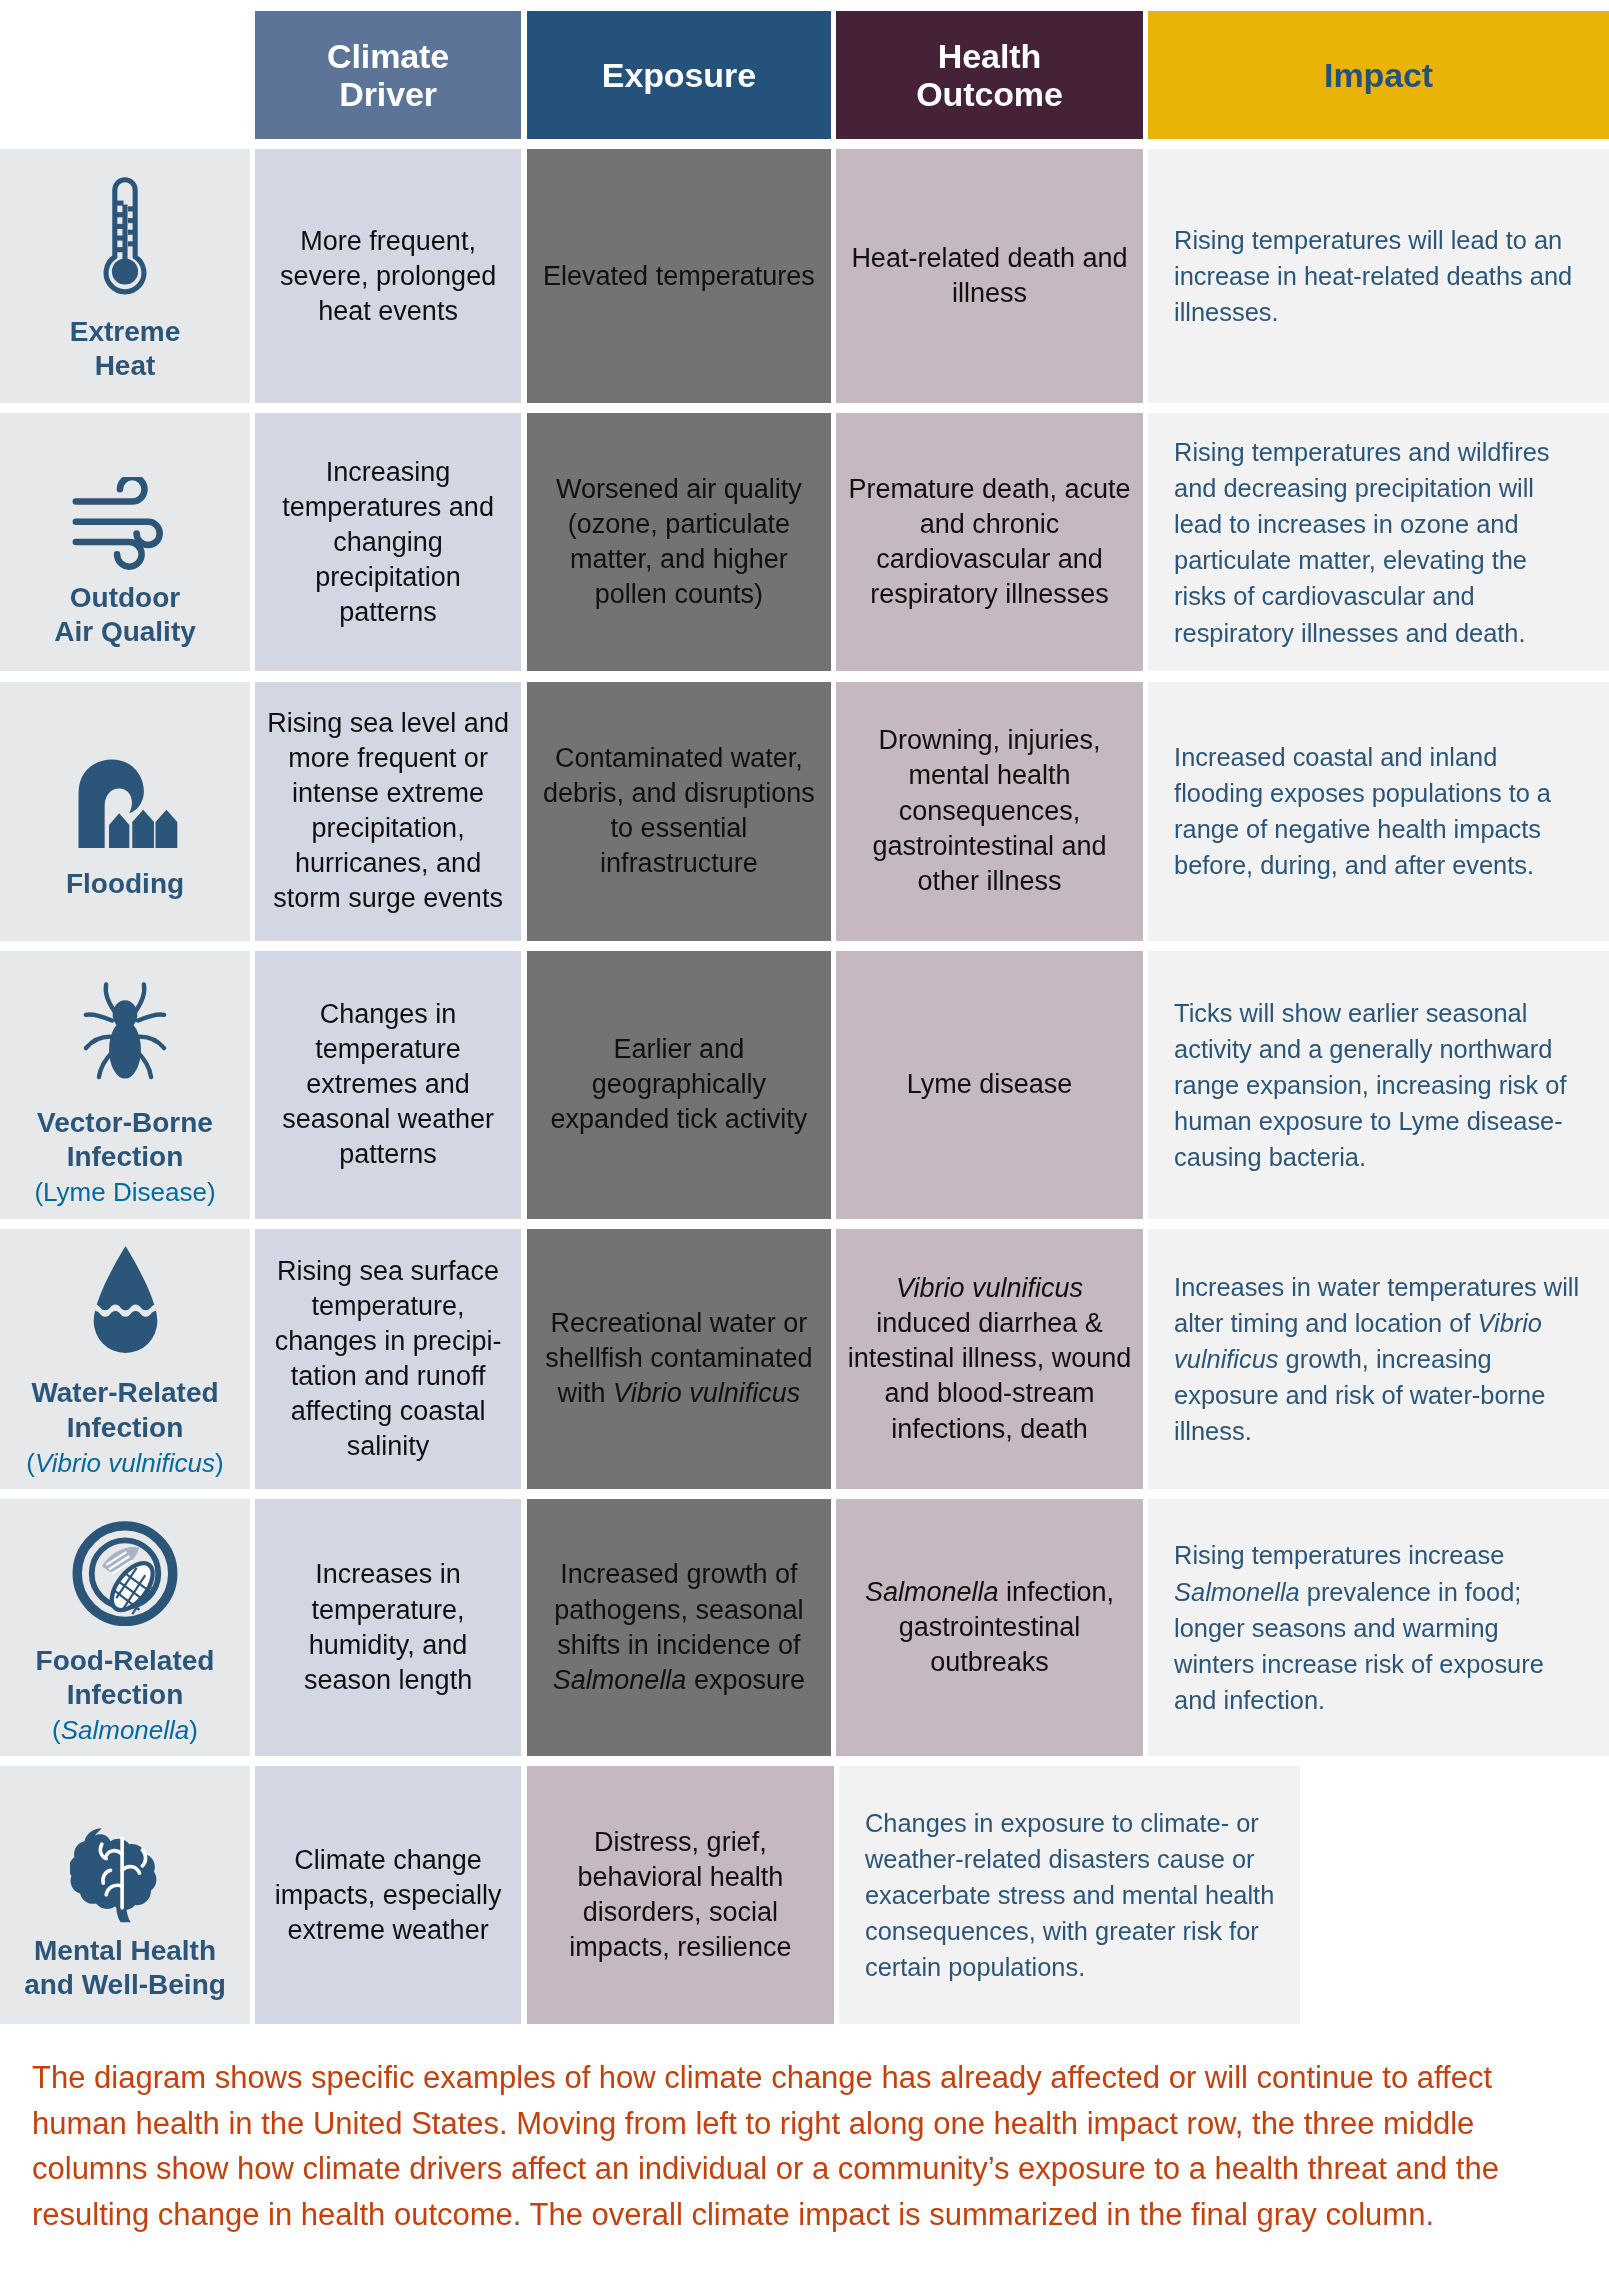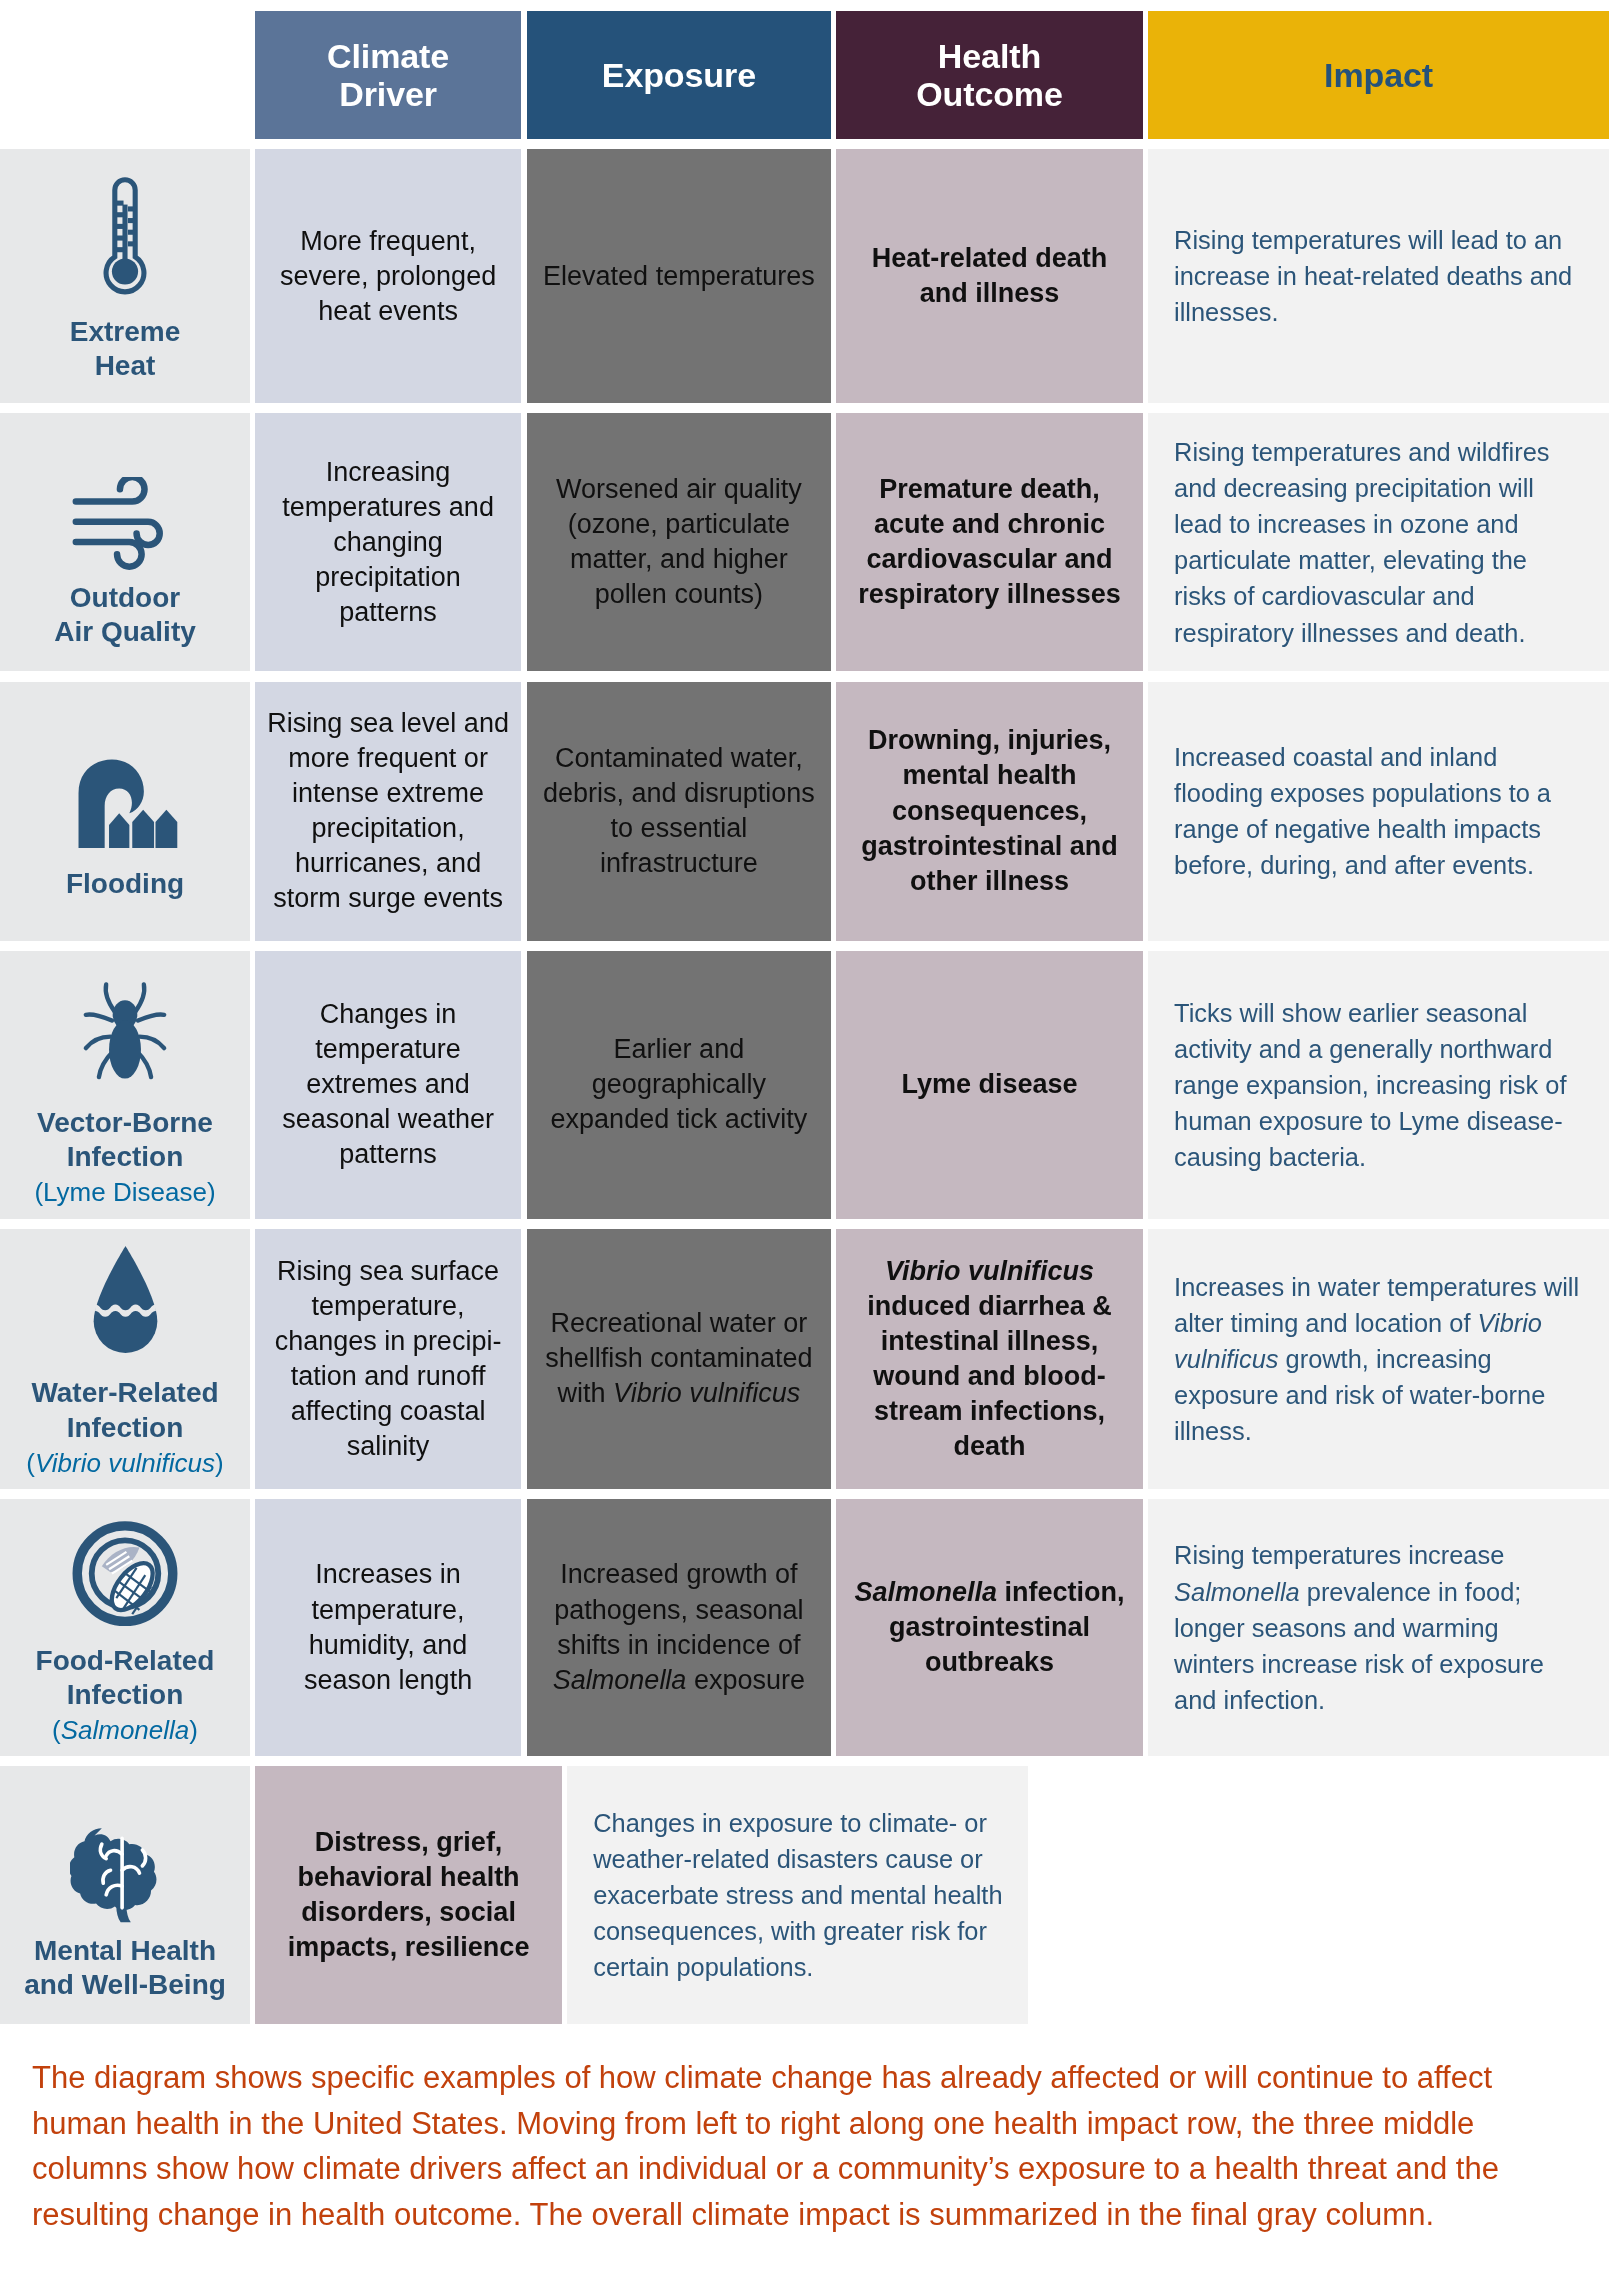--- a/index.html
+++ b/index.html
@@ -25,21 +25,21 @@
   .row {
     display: flex;
     width: 1609px;
     align-items: stretch;
   }
   .row + .row { margin-top: 10.2px; }
 
   .c-icon     { width: 250px; flex: 0 0 250px; margin-right: 5.1px; }
   .c-driver   { width: 266px; flex: 0 0 266px; margin-right: 5.8px; }
   .c-exposure { width: 304px; flex: 0 0 304px; margin-right: 5.1px; }
-  .c-outcome  { width: 307px; flex: 0 0 307px; margin-right: 5.1px; font-weight: bold; }
+  .c-outcome  { width: 307px; flex: 0 0 307px; margin-right: 5.1px; }
   .c-impact   { width: 461px; flex: 0 0 461px; }
 
   
   .header-row { height: 128px; margin-top: 11px; }
   .hdr {
     display: flex;
     align-items: center;
     justify-content: center;
     text-align: center;
     font-weight: bold;
@@ -358,20 +358,23 @@
               <path d="M72 98c-10-4-20 2-22 12"></path>
               <path d="M44 40c-4 8-2 16 6 20"></path>
               <path d="M100 48c6 6 6 16 0 22"></path>
               <path d="M56 76c-8 2-12 10-10 18"></path>
             </g>
           </svg>
         </div>
         <div class="icon-label" style="white-space:pre-line">Mental Health
 and Well-Being</div>
       </div>
+      <div class="c-driver cell cell-driver">
+          <span class="mid-text">Climate change impacts, especially extreme weather</span>
+        </div>
       <div class="c-outcome cell cell-outcome">
           <span class="mid-text">Distress, grief, behavioral health disorders, social impacts, resilience</span>
         </div>
       <div class="c-impact cell cell-impact">
           <span class="impact-text">Changes in exposure to climate- or weather-related disasters cause or exacerbate stress and mental health consequences, with greater risk for certain populations.</span>
         </div>
     </div>
 
   </div>
 

